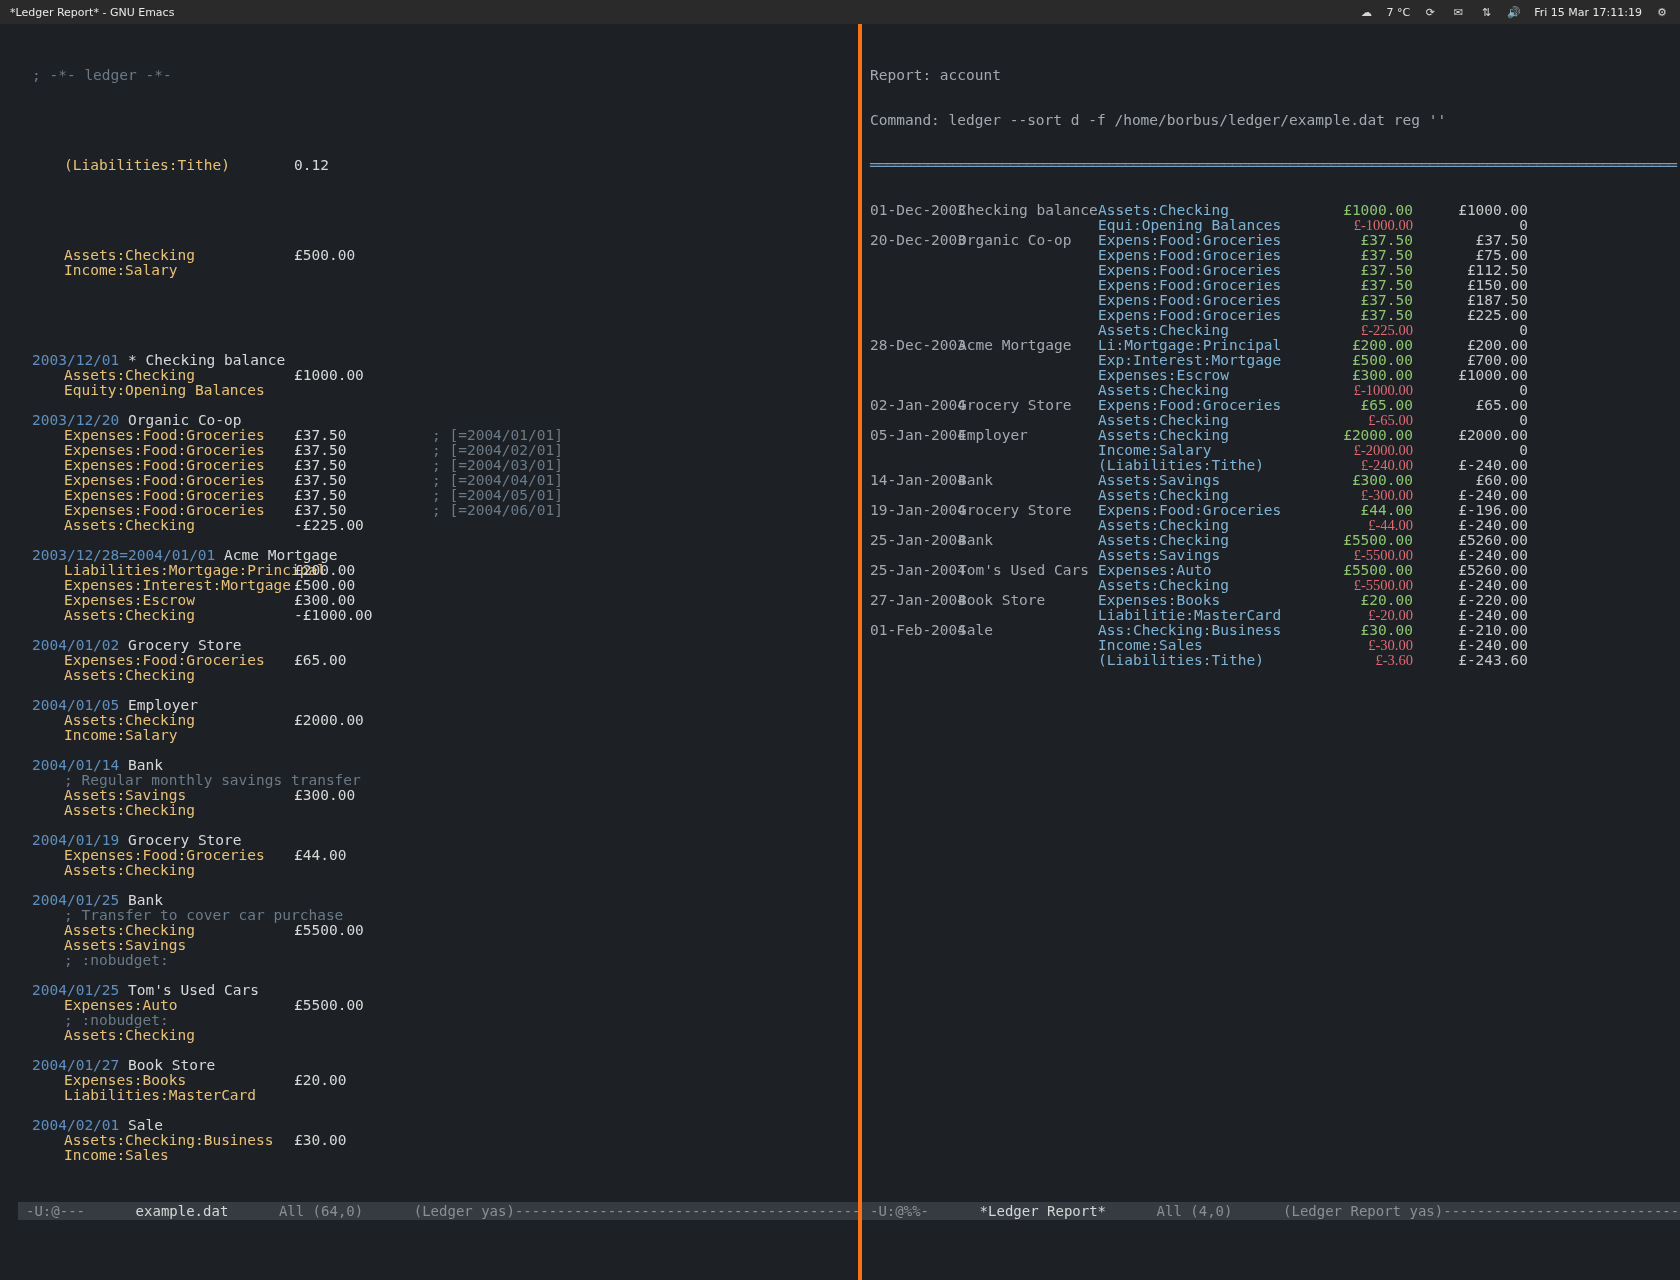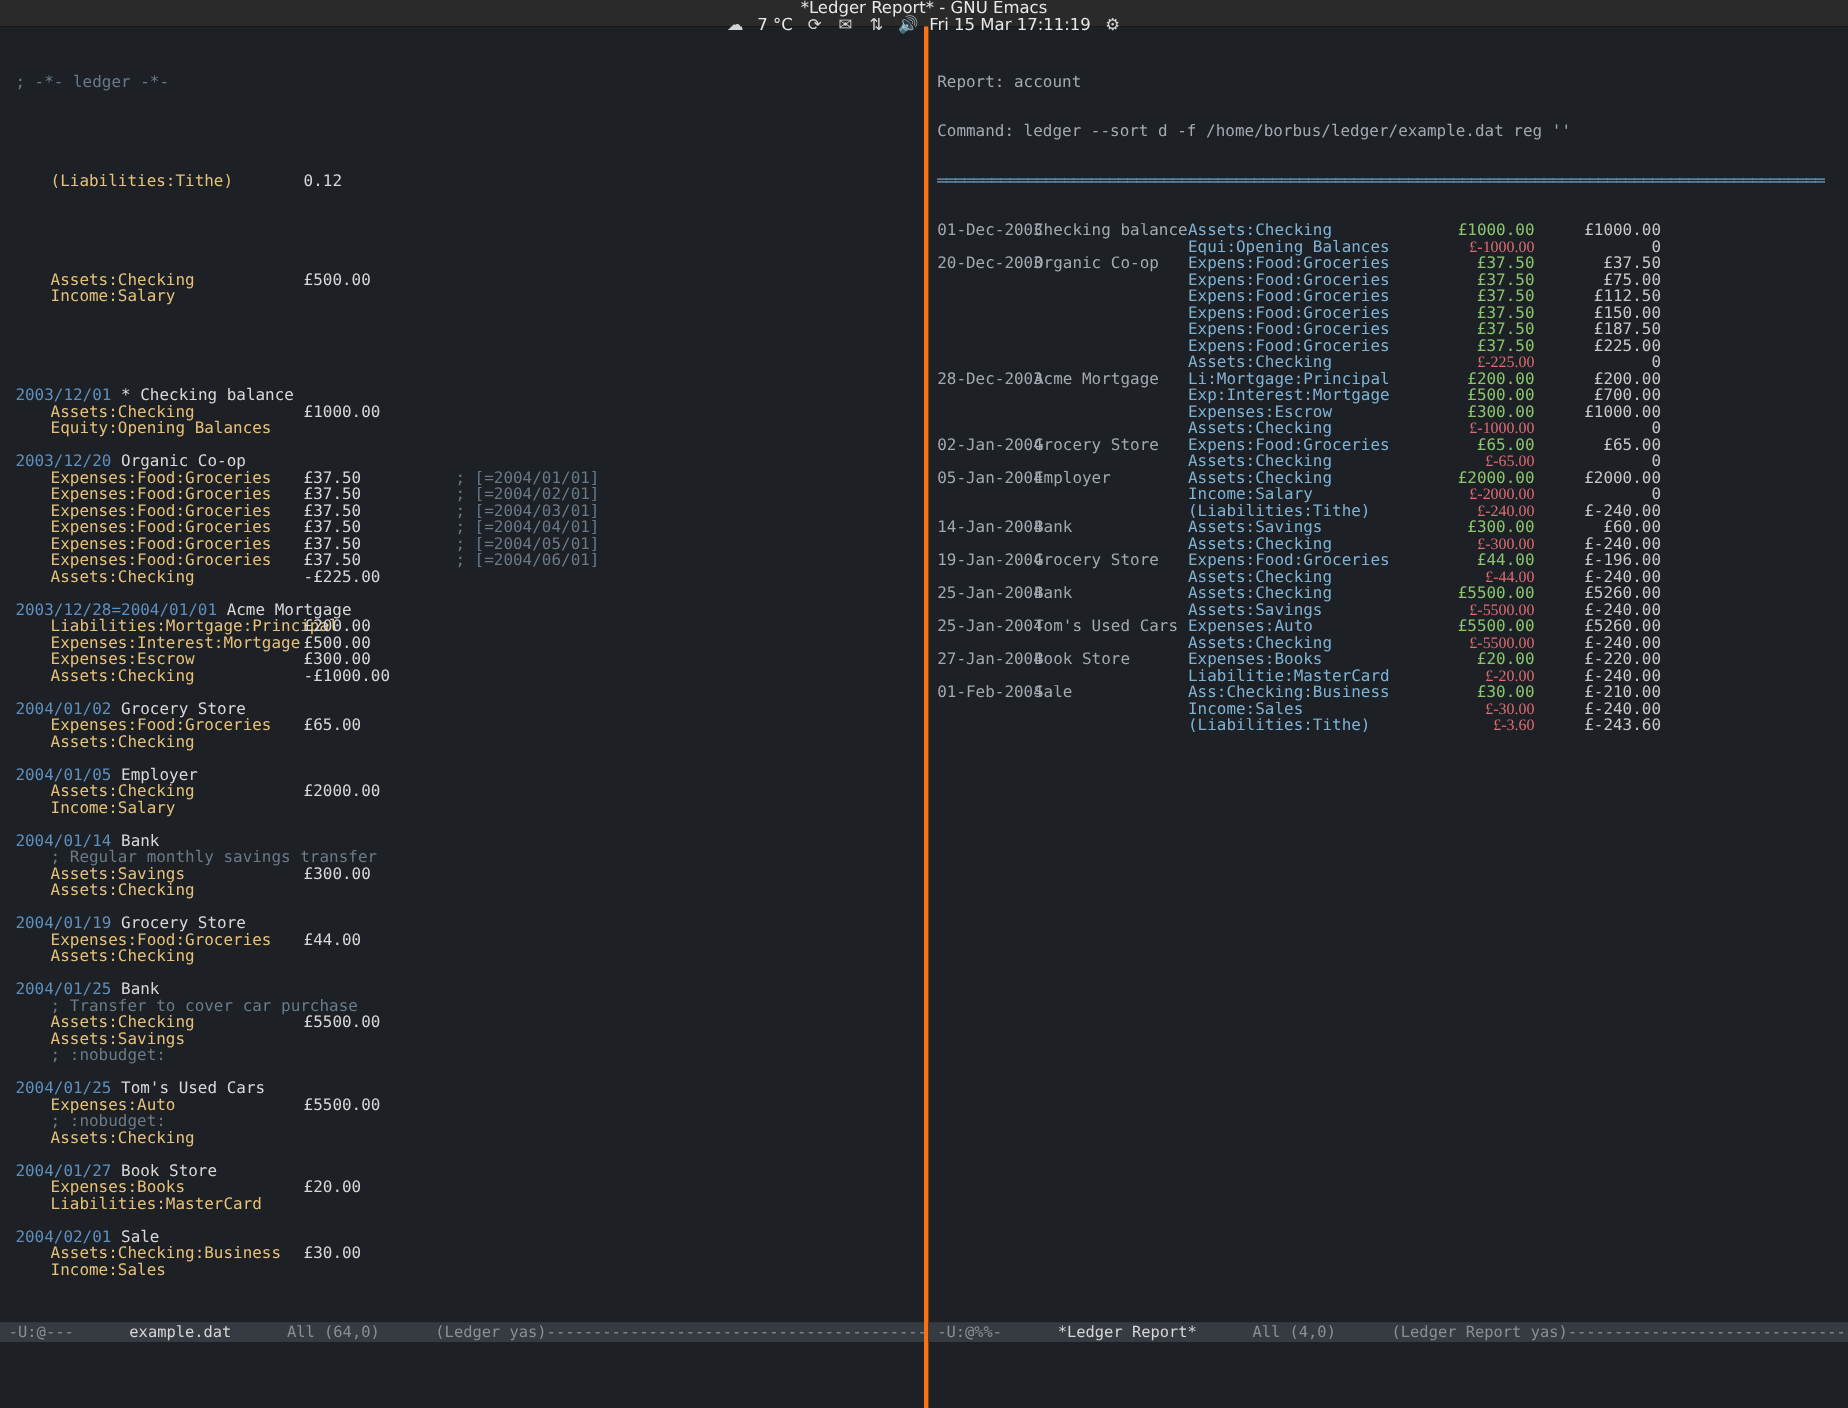--- a/index.html
+++ b/index.html
@@ -15,40 +15,39 @@
     overflow: hidden;
   }
   .titlebar {
     height: 24px;
     background: #2a2a2a;
     color: #e8e8e8;
     display: flex;
     align-items: center;
     padding: 0 10px;
     font-family: "DejaVu Sans", sans-serif;
-    font-size: 15px;
+    font-size: 11px;
     justify-content: space-between;
-    flex-direction: column;
   }
   .titlebar .left { font-weight: normal; }
   .titlebar .right { display: flex; align-items: center; gap: 12px; }
   .titlebar .ic { display:inline-block; width:16px; text-align:center; opacity:.9;}
   .wrap {
     display: flex;
     height: calc(100% - 24px);
     background: #1d2024;
   }
   .pane {
     flex: 1;
     position: relative;
     padding: 14px 6px 0 14px;
     box-sizing: border-box;
     white-space: pre;
   }
-  .pane.left { flex: 0 0 50%; }
+  .pane.left { flex: 0 0 50%; margin-left: 18px; }
   .pane.right { flex: 0 0 50%; border-left: 4px solid #f97316; padding-left: 8px;}
   .modeline {
     position: absolute;
     bottom: 60px;
     left: 0;
     right: 0;
     height: 18px;
     background: #363b41;
     color: #8a8f96;
     font-size: 14px;

